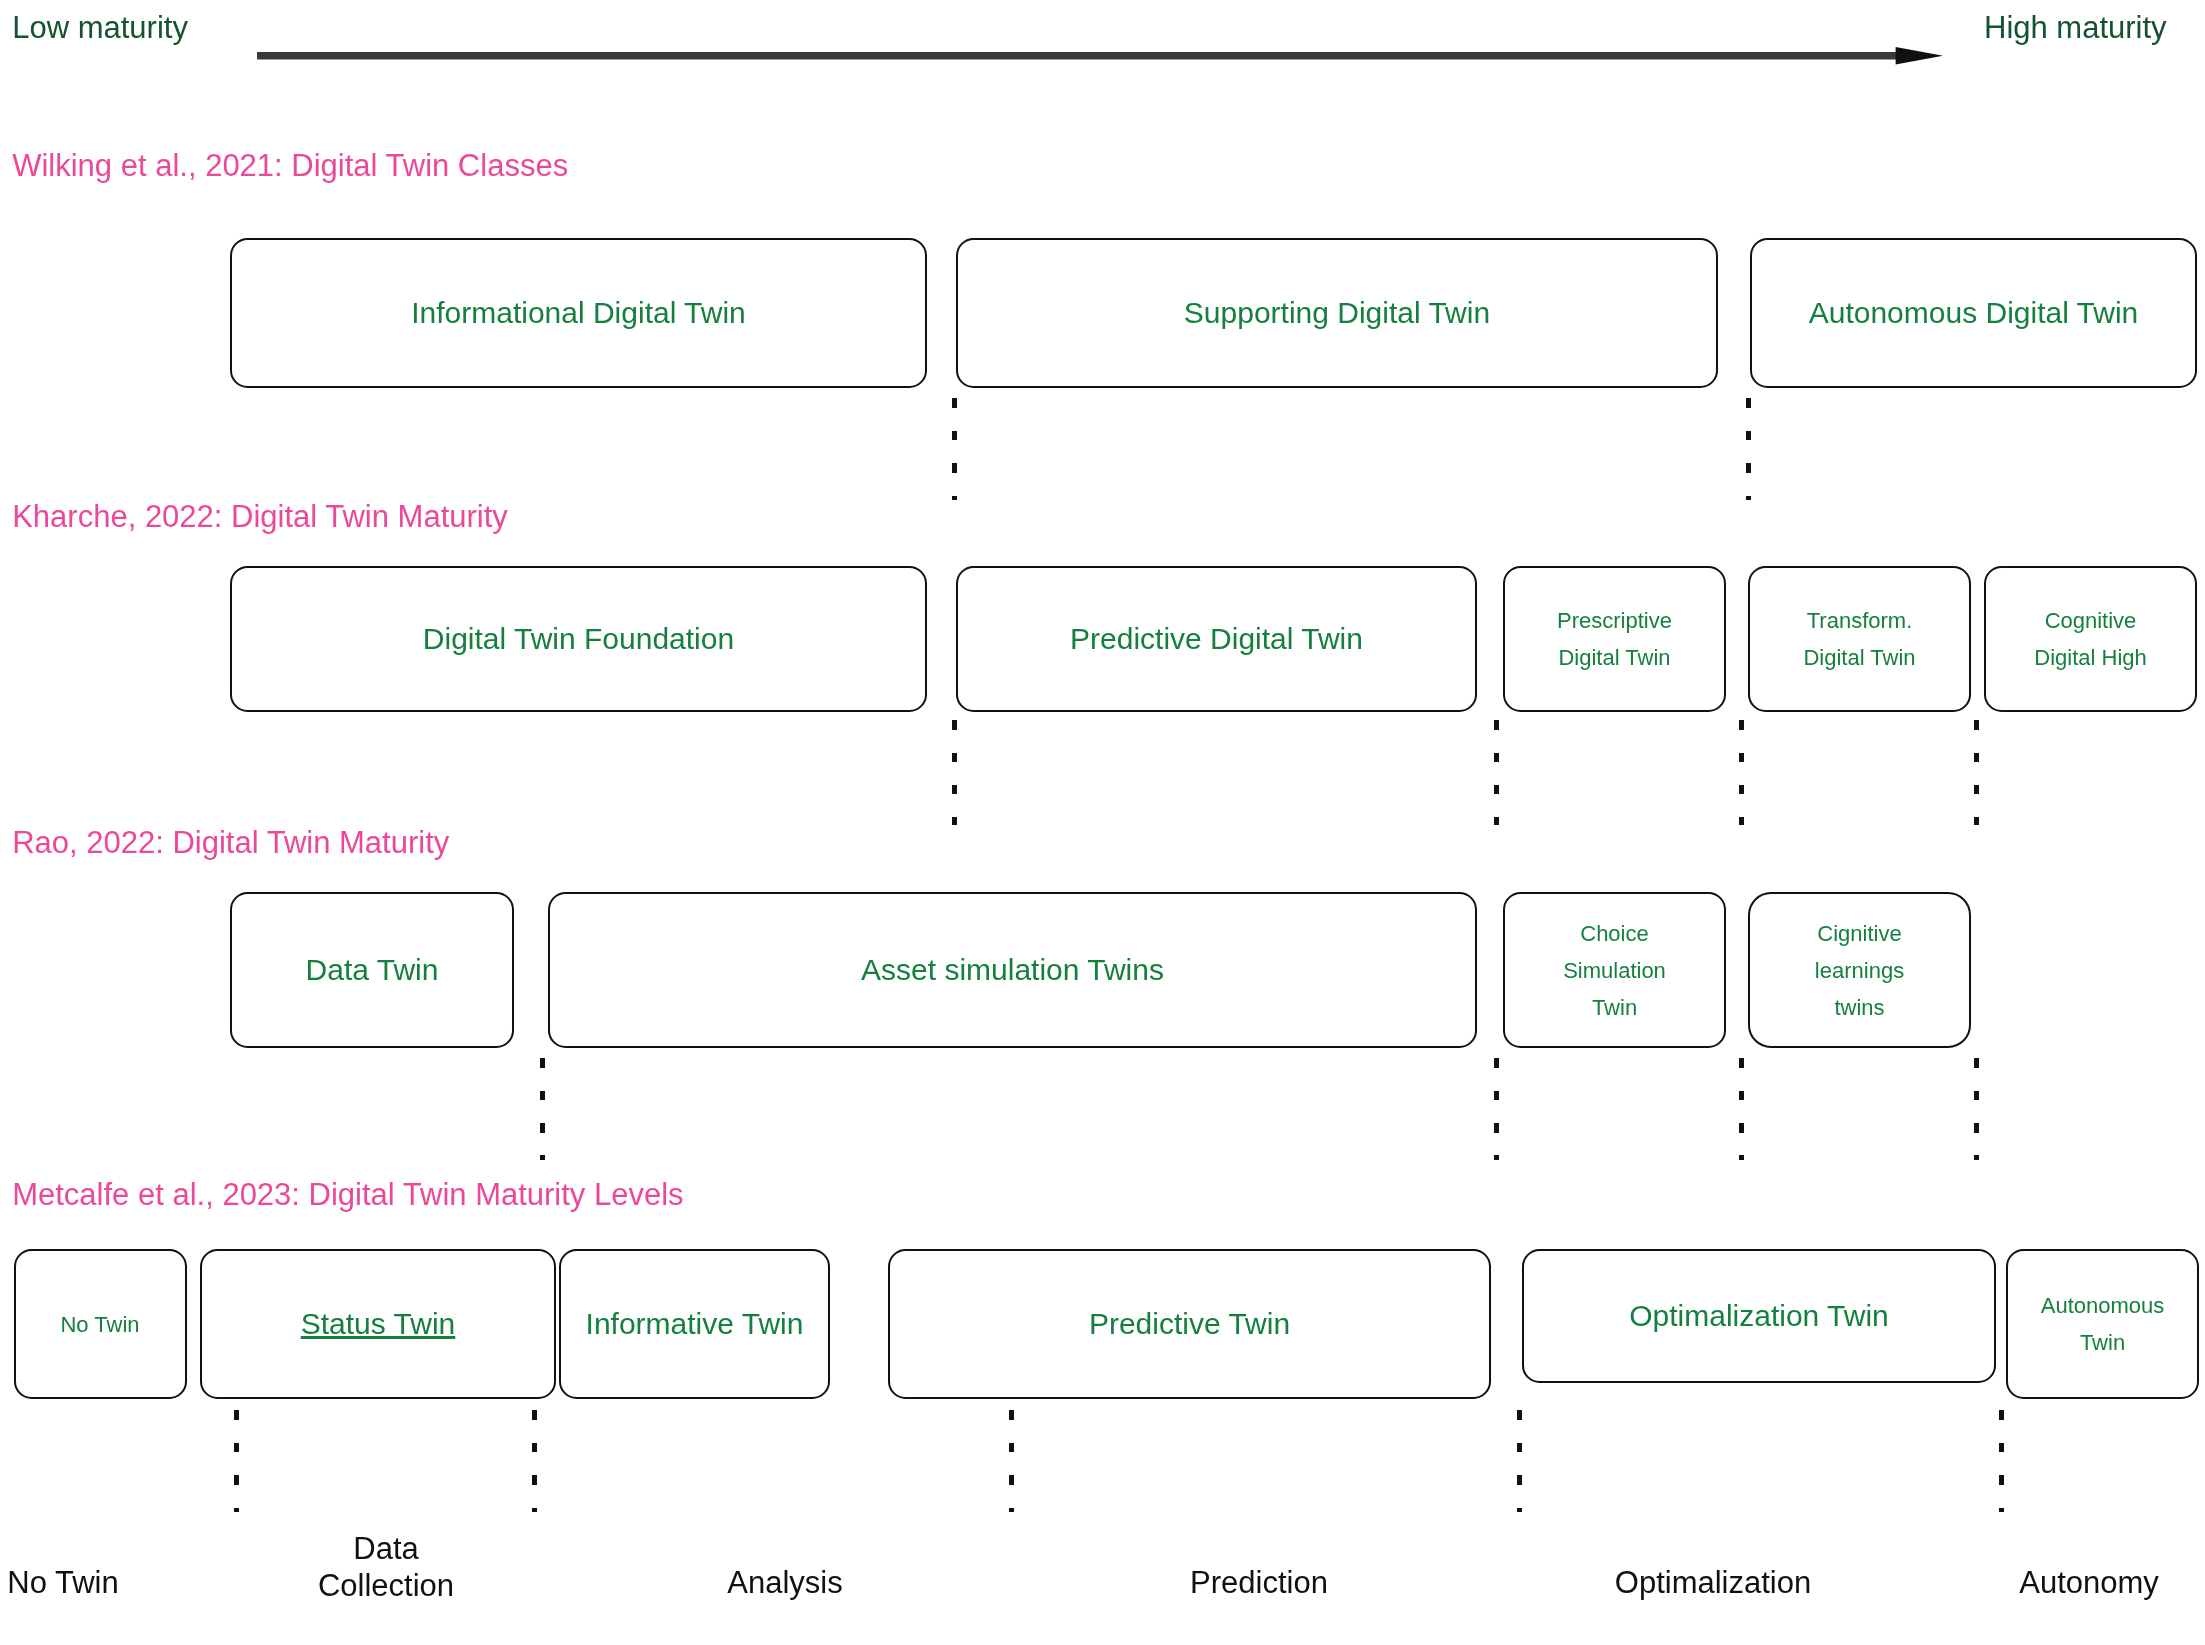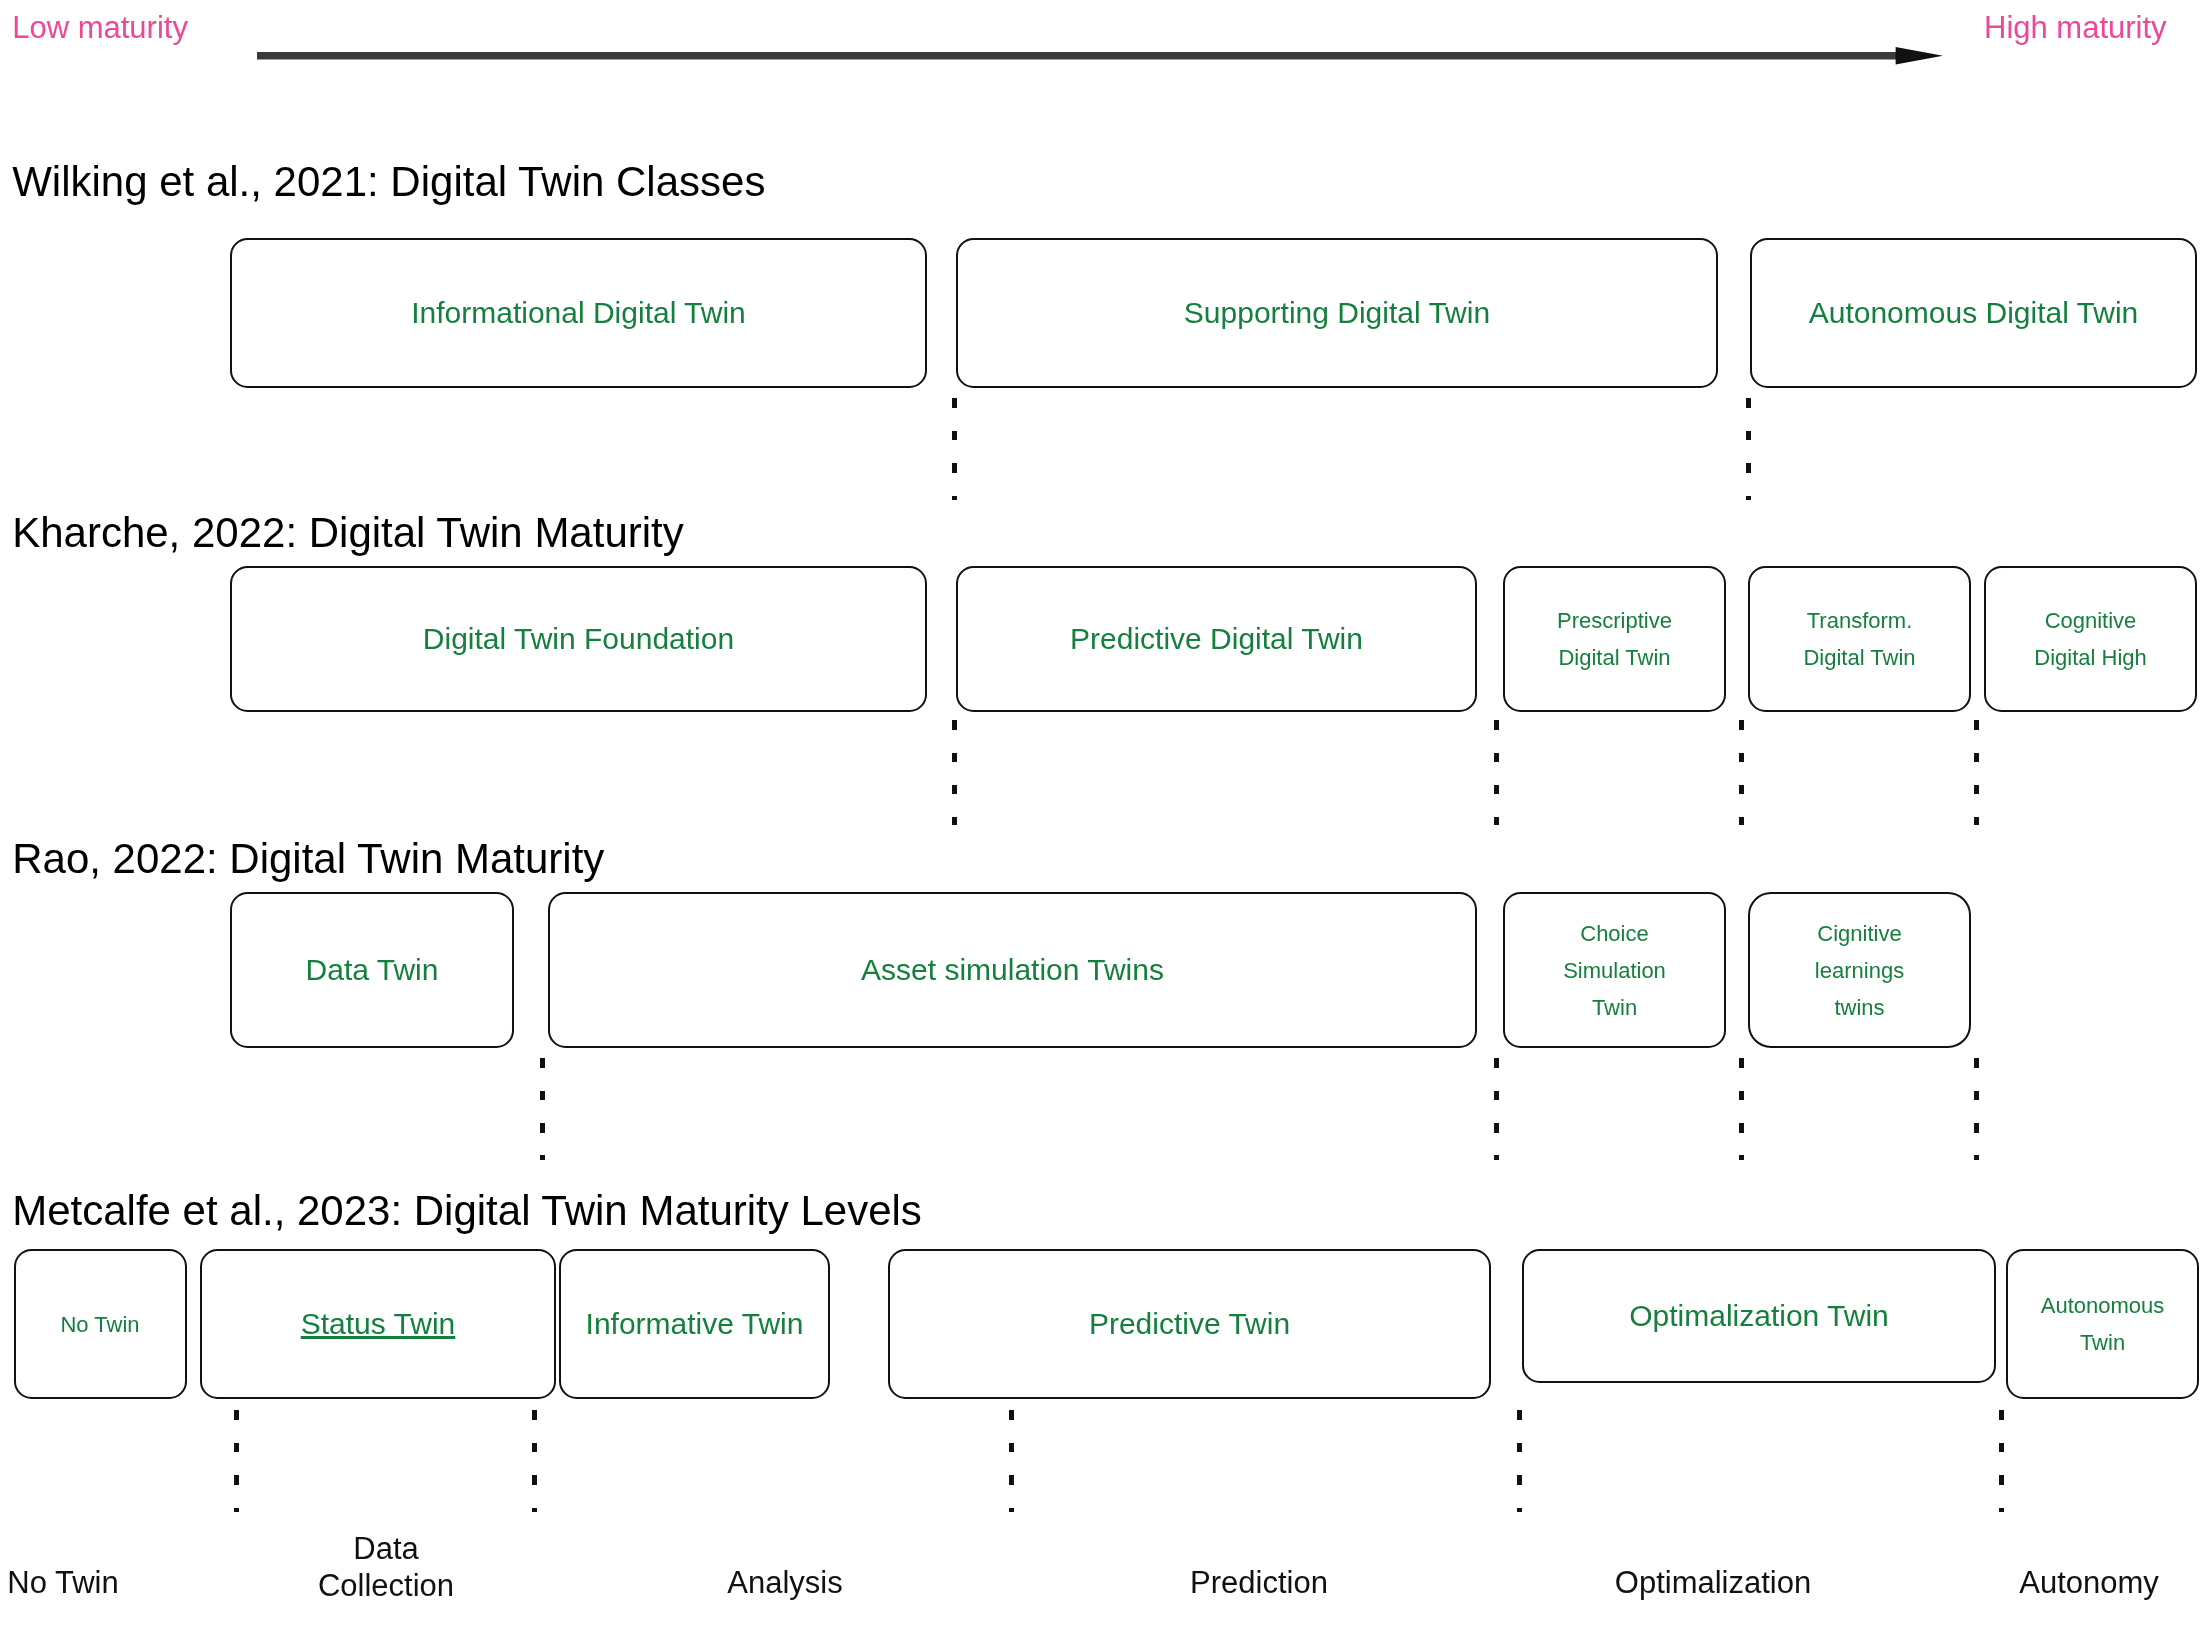--- a/index.html
+++ b/index.html
@@ -17,43 +17,42 @@
     height: 1645px;
     background: #ffffff;
     overflow: hidden;
   }
 
   
   .axis-label {
     position: absolute;
     font-size: 31px;
     line-height: 31px;
-    color: #ec4899;
+    color: #14532d;
     white-space: nowrap;
   }
   #axis-low  { left: 12.2px;  top: 12.2px; }
   #axis-high { left: 1984px; top: 12.2px; }
 
   .axis-arrow {
     position: absolute;
     left: 257px;
     top: 47px;
     width: 1686px;
     height: 17.6px;
   }
 
   
   .row-title {
     position: absolute;
     left: 12.2px;
-    font-size: 42px;
+    font-size: 31px;
     line-height: 32.5px;
-    color: #000000;
+    color: #ec4899;
     white-space: nowrap;
-    margin-top: 16px;
   }
 
   
   .box {
     position: absolute;
     box-sizing: border-box;
     border: 2.7px solid #111111;
     border-radius: 17.6px;
     background: #ffffff;
     display: flex;

